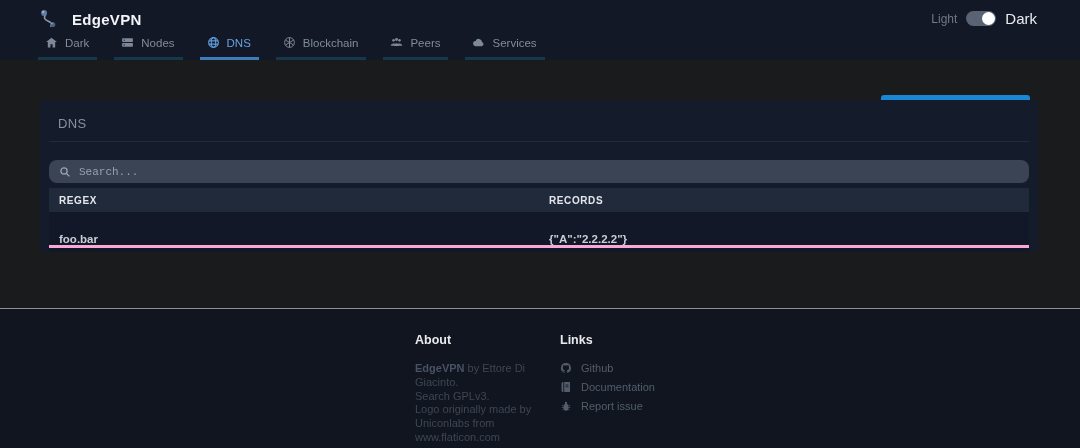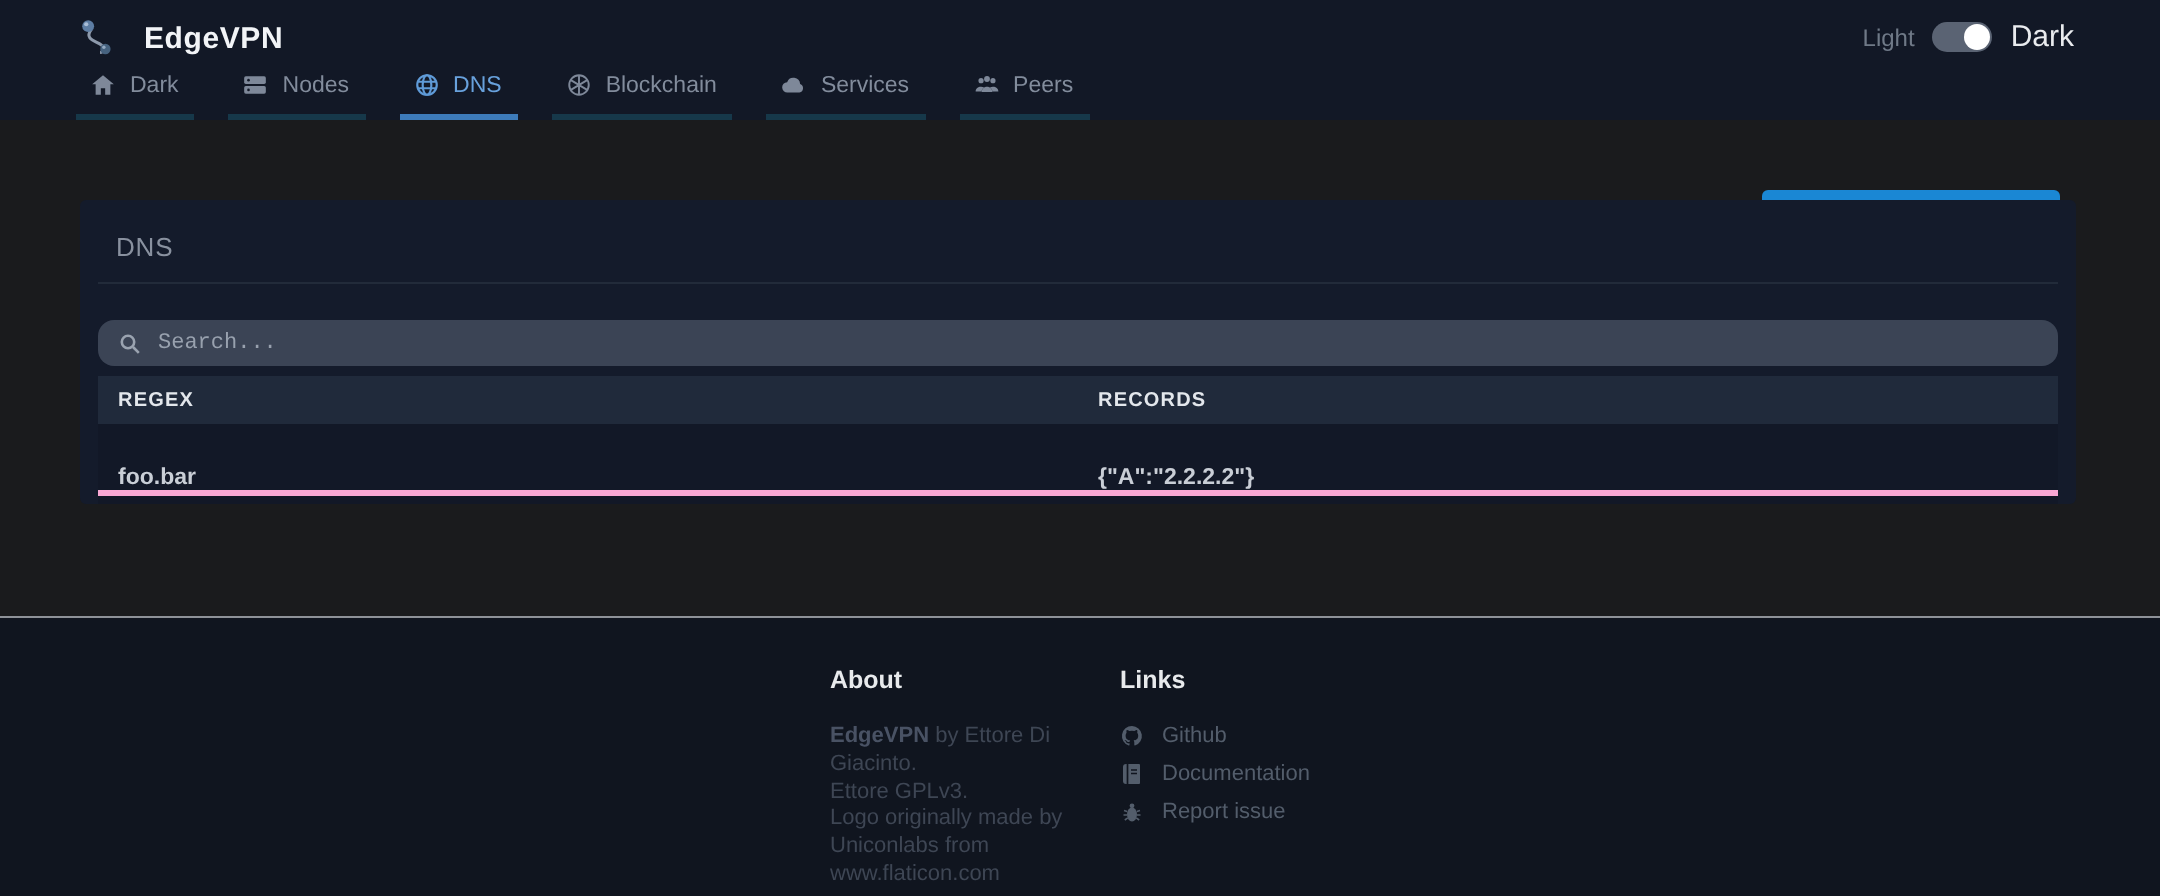--- a/index.html
+++ b/index.html
@@ -174,36 +174,36 @@
         <svg viewBox="0 0 24 24" fill="none" stroke="currentColor" stroke-width="1.8">
             <circle cx="12" cy="12" r="9"></circle>
             <path d="M12 3v18M4.5 7.5l15 9M19.5 7.5l-15 9"></path>
           </svg>
       </span>
       <span>Blockchain</span>
     </span>
     <span class="nav-item">
       <span class="nicon">
         <svg viewBox="0 0 24 24" fill="currentColor">
-            <path d="M7 19a4.8 4.8 0 01-.4-9.6A6.2 6.2 0 0118.6 11 4.2 4.2 0 0118 19z"></path>
-          </svg>
-      </span>
-      <span>Services</span>
-    </span>
-    <span class="nav-item">
-      <span class="nicon">
-        <svg viewBox="0 0 24 24" fill="currentColor">
             <circle cx="6.5" cy="8" r="2.4"></circle>
             <circle cx="17.5" cy="8" r="2.4"></circle>
             <circle cx="12" cy="6.5" r="2.7"></circle>
             <path d="M1.5 18c0-2.6 2.2-4.3 5-4.3 1.1 0 2 .2 2.8.7-1.3 1-2.1 2.2-2.3 3.6zM22.5 18c0-2.6-2.2-4.3-5-4.3-1.1 0-2 .2-2.8.7 1.3 1 2.1 2.2 2.3 3.6z"></path>
             <path d="M7 18.5c0-3 2.2-5 5-5s5 2 5 5z"></path>
           </svg>
       </span>
       <span>Peers</span>
+    </span>
+    <span class="nav-item">
+      <span class="nicon">
+        <svg viewBox="0 0 24 24" fill="currentColor">
+            <path d="M7 19a4.8 4.8 0 01-.4-9.6A6.2 6.2 0 0118.6 11 4.2 4.2 0 0118 19z"></path>
+          </svg>
+      </span>
+      <span>Services</span>
     </span>
   </div>
 </div>
 
 <div class="main">
 
   <button class="doc-btn">
     <span>
       <svg viewBox="0 0 24 24" fill="currentColor">
           <path d="M6 2h13a1 1 0 011 1v18a1 1 0 01-1 1H6a3 3 0 01-3-3V5a3 3 0 013-3z"></path>
@@ -239,21 +239,21 @@
       </div>
     </div>
   </div>
 </div>
 
 <div class="footer">
   <div class="footer-col-about">
     <div class="footer-heading">About</div>
     <div class="about-text">
       <span class="proj">EdgeVPN</span><span> by Ettore Di Giacinto.</span><br>
-      <span>Ettore GPLv3.</span><br>
+      <span>Search GPLv3.</span><br>
       <span>Logo originally made by Uniconlabs from www.flaticon.com</span>
     </div>
   </div>
 
   <div class="footer-col-links">
     <div class="footer-heading">Links</div>
     <div class="link-row">
       <span>
         <svg viewBox="0 0 24 24" fill="currentColor">
             <path d="M12 2a10 10 0 00-3.2 19.5c.5.1.7-.2.7-.5v-1.7c-2.8.6-3.4-1.2-3.4-1.2-.5-1.2-1.1-1.5-1.1-1.5-.9-.6.1-.6.1-.6 1 .1 1.5 1 1.5 1 .9 1.5 2.4 1.1 3 .8.1-.6.4-1.1.6-1.3-2.2-.3-4.6-1.1-4.6-5 0-1.1.4-2 1-2.7-.1-.3-.4-1.3.1-2.7 0 0 .8-.3 2.7 1a9.4 9.4 0 015 0c1.9-1.3 2.7-1 2.7-1 .5 1.4.2 2.4.1 2.7.6.7 1 1.6 1 2.7 0 3.9-2.4 4.7-4.6 5 .4.3.7.9.7 1.9V21c0 .3.2.6.7.5A10 10 0 0012 2z"></path>

